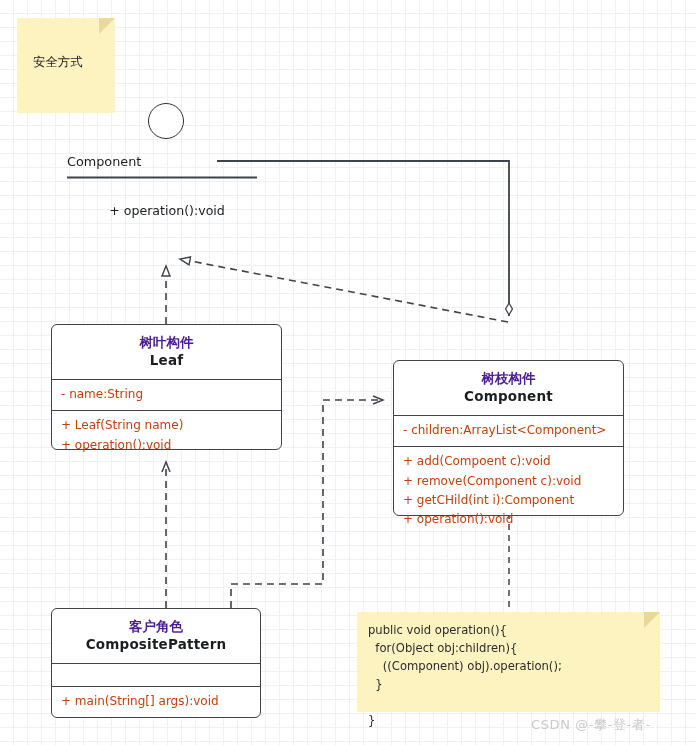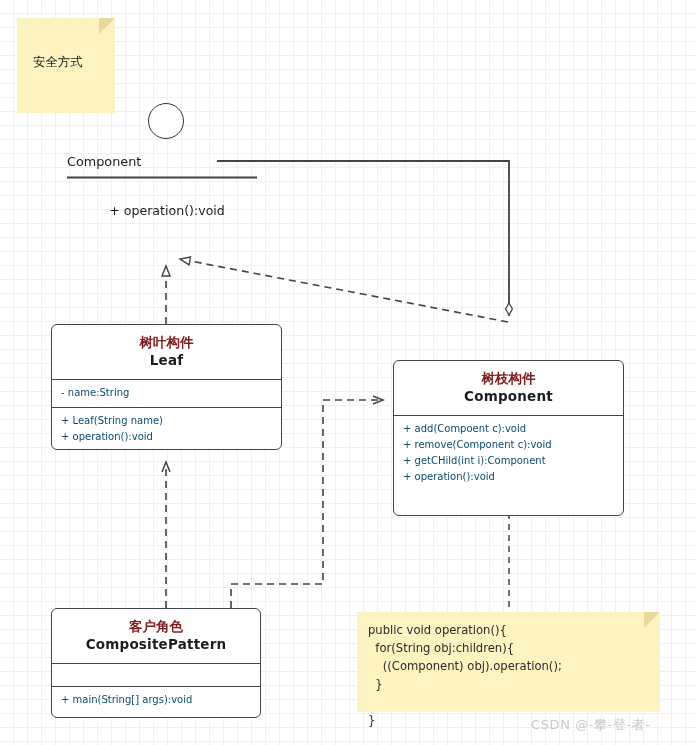--- a/index.html
+++ b/index.html
@@ -49,32 +49,32 @@
     border-top: 1.6px solid #3f434a;
   }
   .uml-title {
     text-align: center;
     padding-top: 8px;
     padding-bottom: 9px;
     line-height: 1.36;
   }
   .cn-name {
     font-size: 13.5px;
-    color: #7f1d1d;
+    color: #4c1d95;
     font-weight: 600;
   }
   .en-name {
     font-size: 13.5px;
     color: #1b1d20;
     font-weight: bold;
     letter-spacing: 0.2px;
   }
   .member {
-    font-size: 10px;
-    color: #0c4a6e;
+    font-size: 12px;
+    color: #c2410c;
     line-height: 1.62;
     white-space: nowrap;
   }
   .empty-section {
     min-height: 23px;
   }
 
   
   #iface-circle {
     position: absolute;
@@ -216,20 +216,23 @@
       <div class="member">+ operation():void</div>
     </div>
   </div>
 
   <div class="uml-box" id="box-composite" style="left:393px; top:324px; width:231px; height:156px;margin-top:36px;">
     <div class="uml-section uml-title">
       <div class="cn-name">树枝构件</div>
       <div class="en-name">Component</div>
     </div>
     <div class="uml-section">
+      <div class="member">- children:ArrayList&lt;Component&gt;</div>
+    </div>
+    <div class="uml-section">
       <div class="member">+ add(Compoent c):void</div>
       <div class="member">+ remove(Component c):void</div>
       <div class="member">+ getCHild(int i):Component</div>
       <div class="member">+ operation():void</div>
     </div>
   </div>
 
   <div class="uml-box" id="box-client" style="left:51px; top:608px; width:210px; height:110px;">
     <div class="uml-section uml-title">
       <div class="cn-name">客户角色</div>
@@ -237,21 +240,21 @@
     </div>
     <div class="uml-section empty-section"></div>
     <div class="uml-section">
       <div class="member">+ main(String[] args):void</div>
     </div>
   </div>
 
   <div class="note" id="note-code">
     <span class="note-fold"></span>
     <span id="note-code-text">public void operation(){
-  for(String obj:children){
+  for(Object obj:children){
     ((Component) obj).operation();
   }
 
 }</span>
   </div>
 
   <div id="watermark">CSDN @-攀-登-者-</div>
 
 </div>
 

